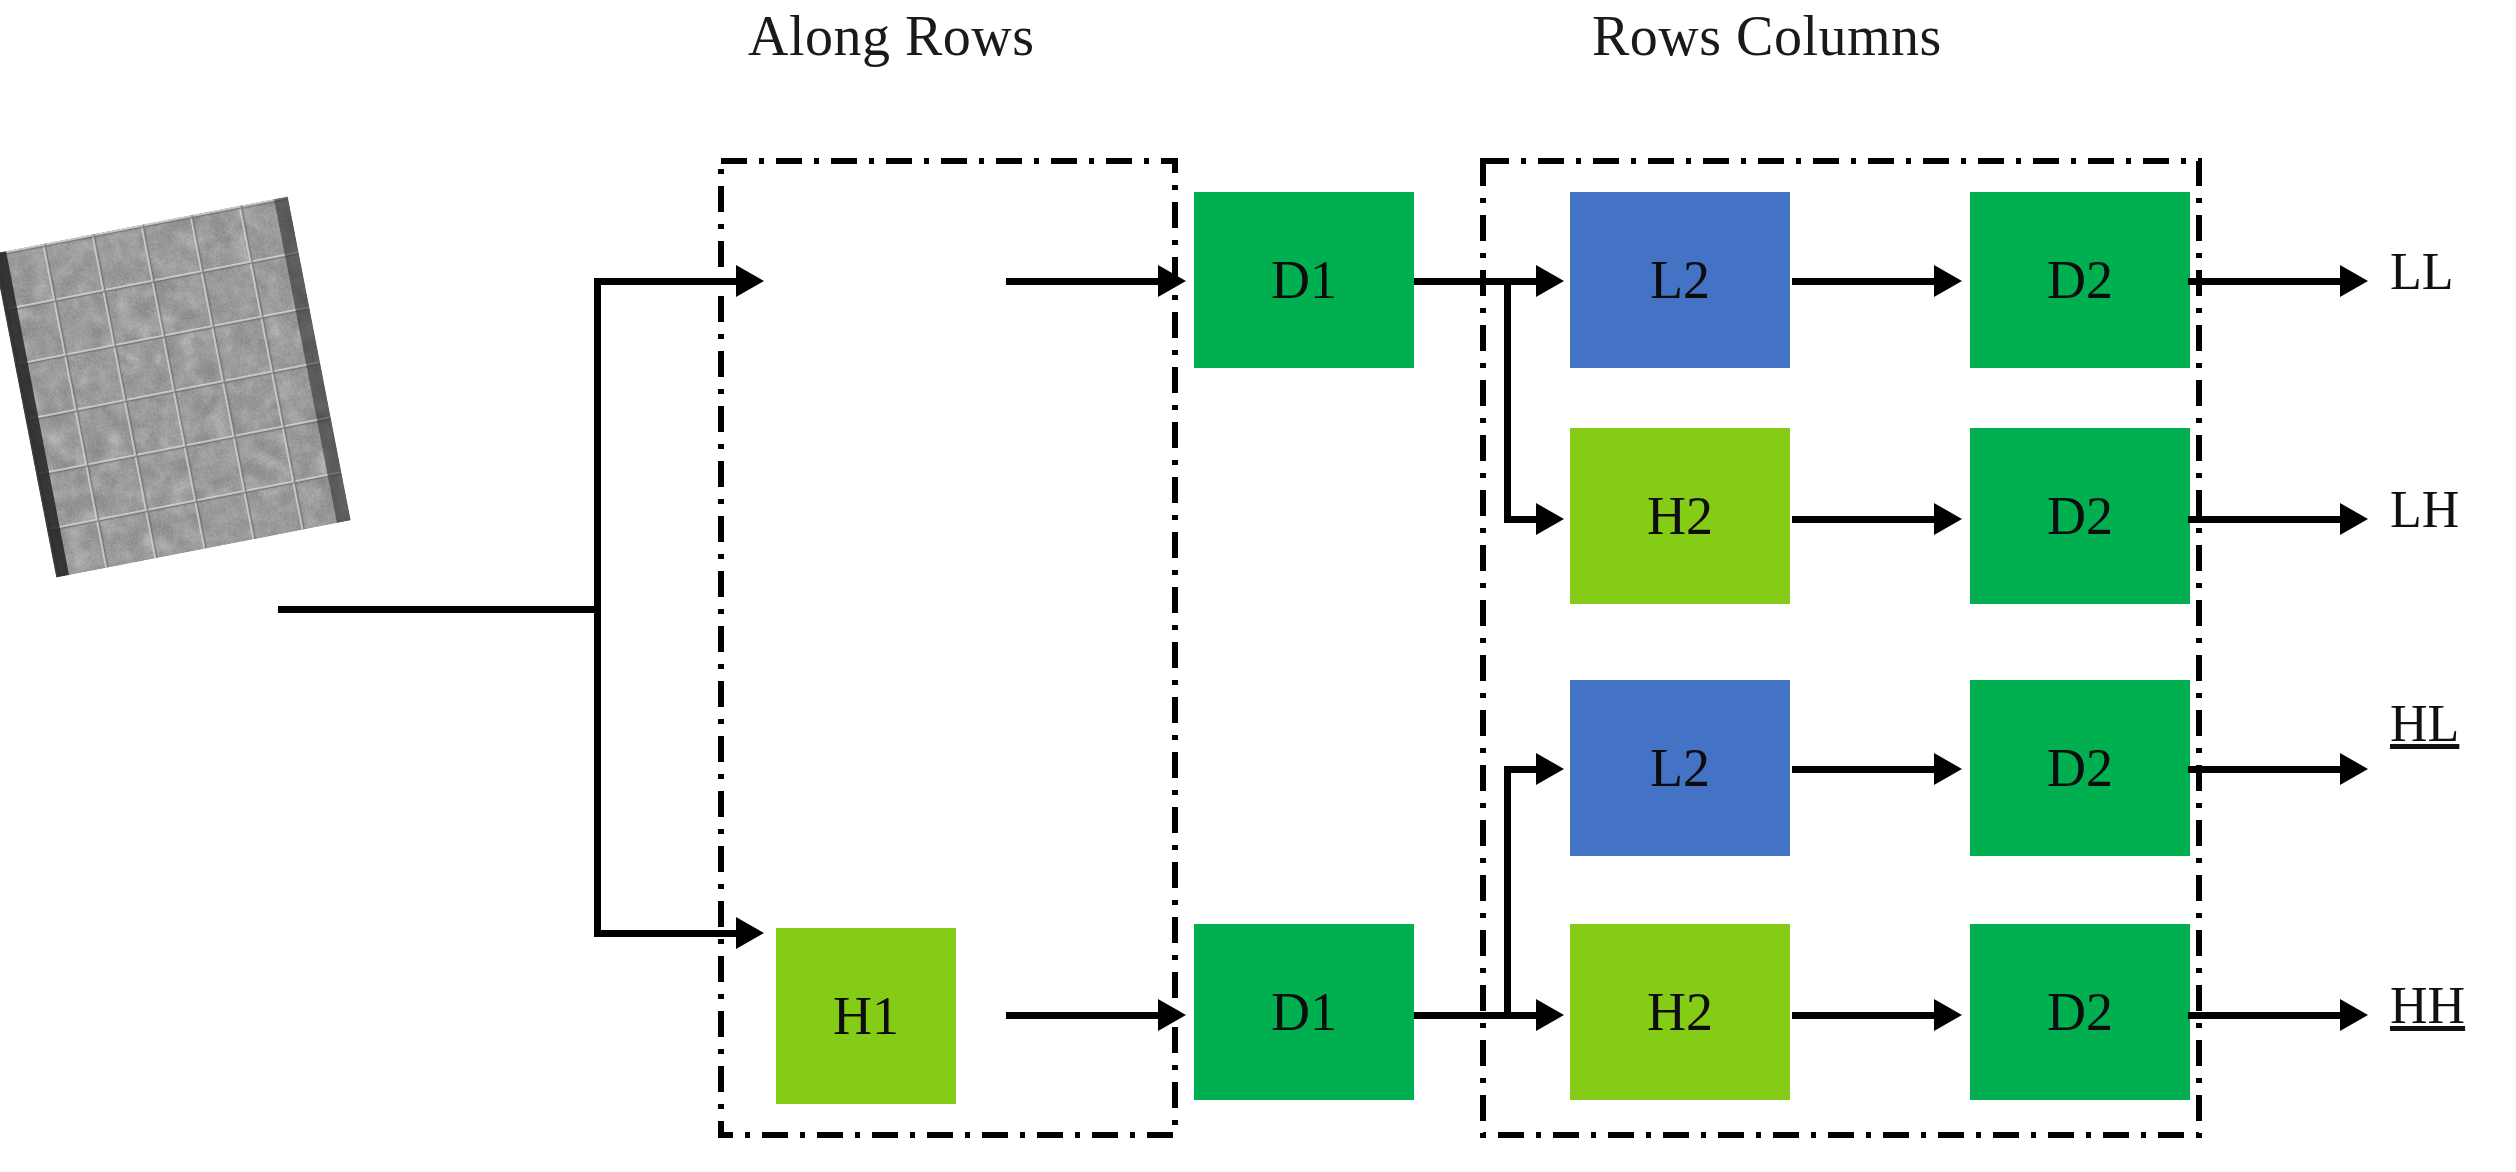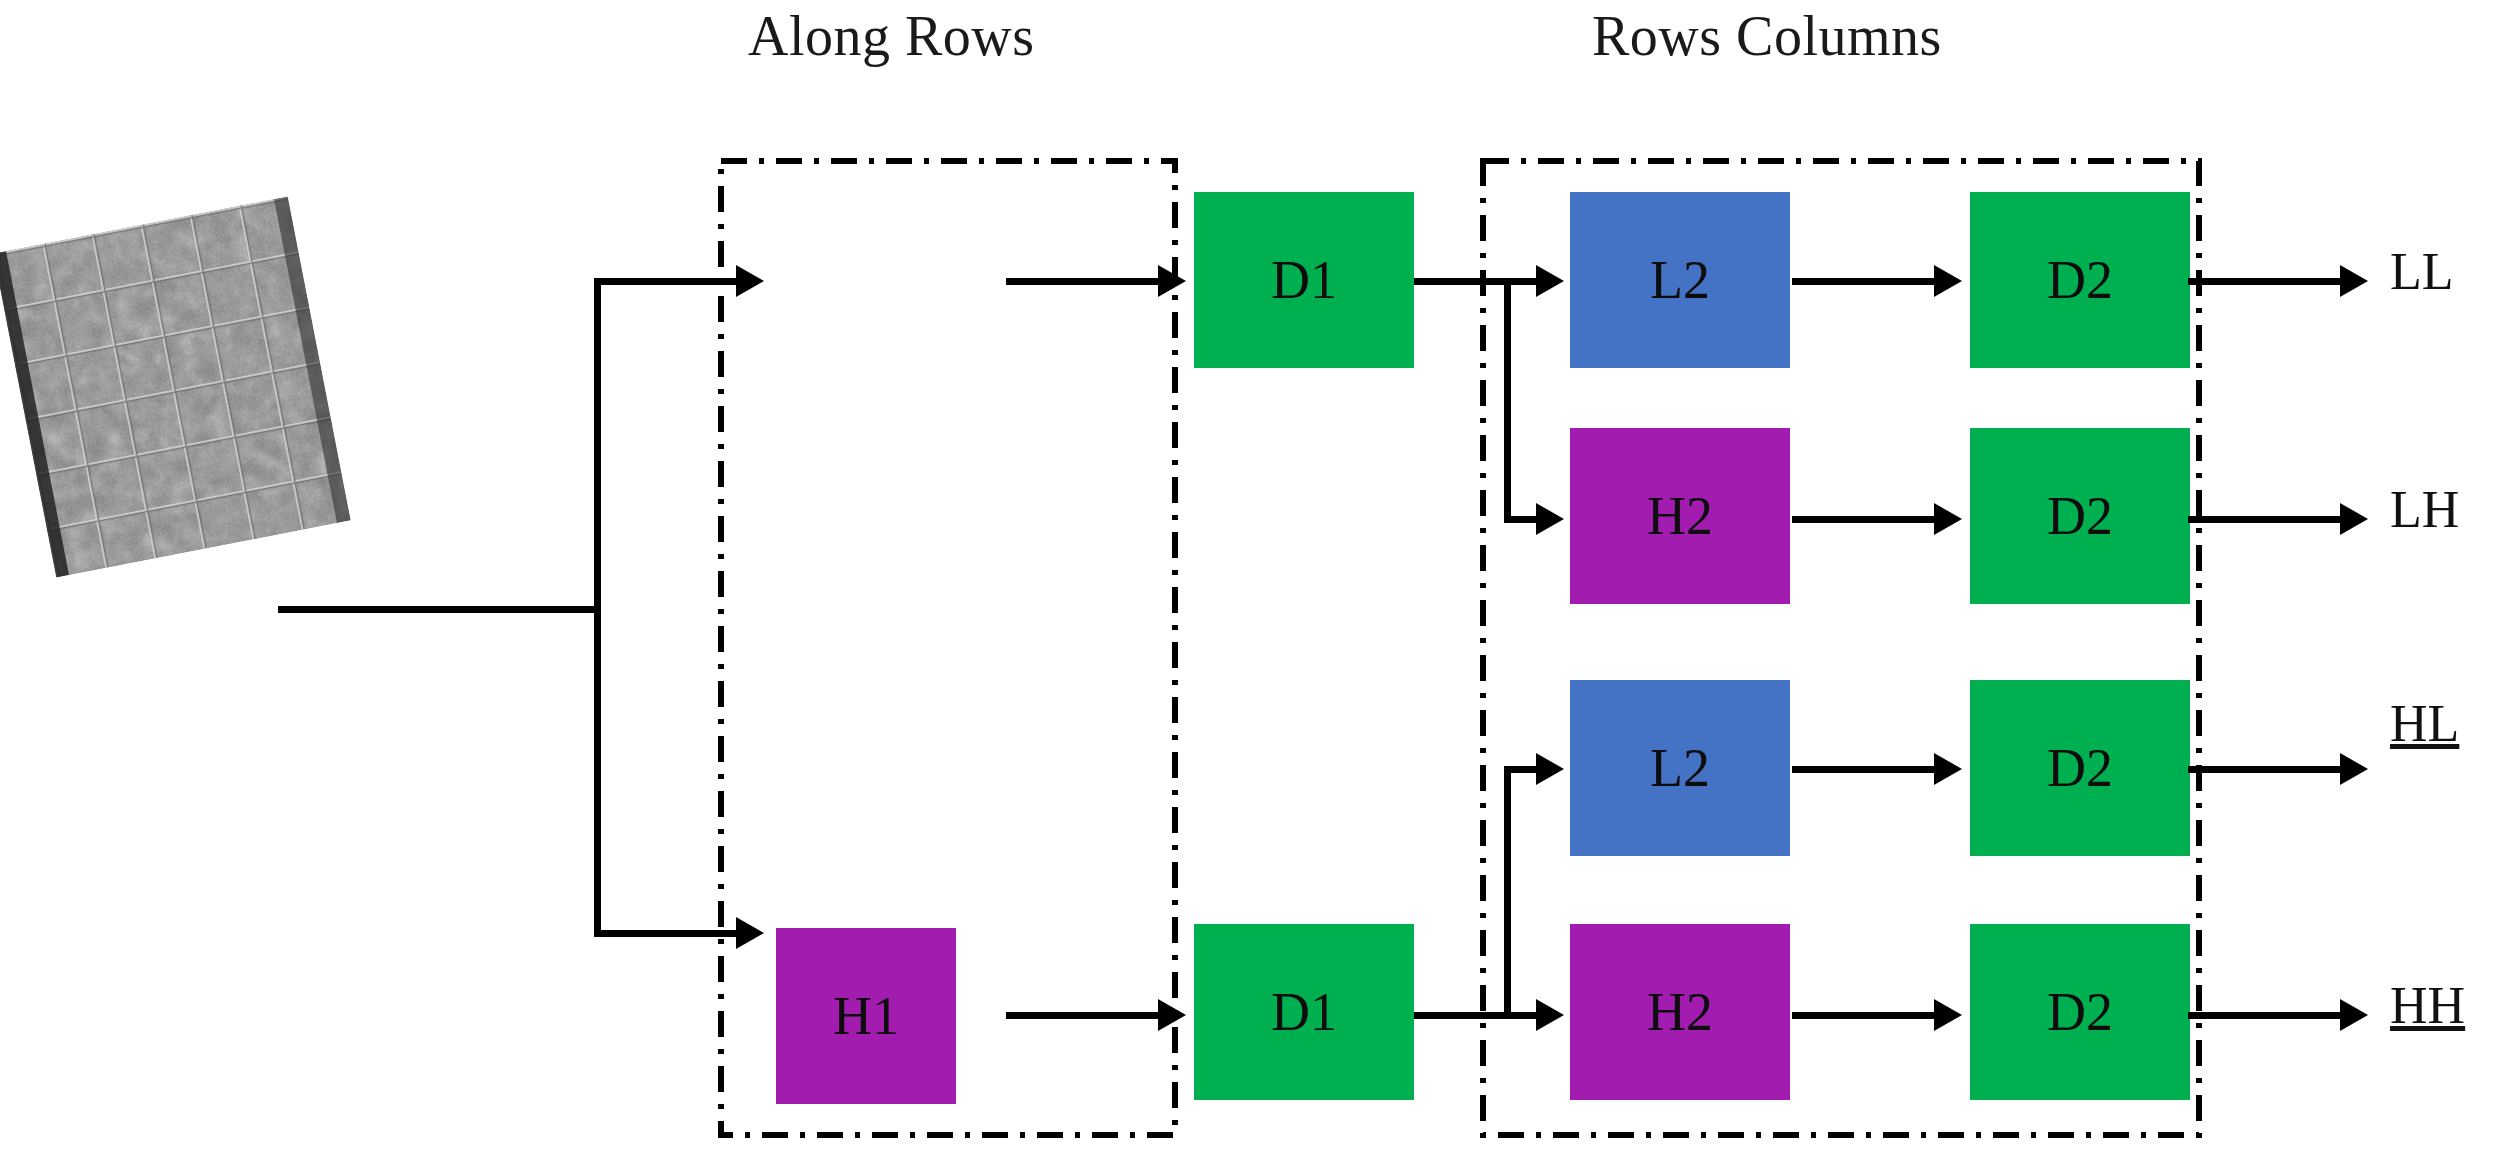--- a/index.html
+++ b/index.html
@@ -11,21 +11,21 @@
   
   .heading{position:absolute;font-size:56px;color:#1a1a1a;white-space:nowrap;
            letter-spacing:.5px;}
   .dashdot{position:absolute;}
 
   
   .blk{position:absolute;display:flex;align-items:center;justify-content:center;
        font-size:54px;color:#0d0d0d;line-height:1;}
   .blk.blue{background:#4472C4;}
   .blk.green{background:#00B050;}
-  .blk.orange{background:#a21caf;}
+  .blk.orange{background:#84cc16;}
 
   
   .ln{position:absolute;background:#000;}
   .lnH{height:7px;}
   .lnV{width:7px;}
   .arrow{position:absolute;width:0;height:0;
          border-top:16px solid transparent;border-bottom:16px solid transparent;
          border-left:28px solid #000;}
 
   

